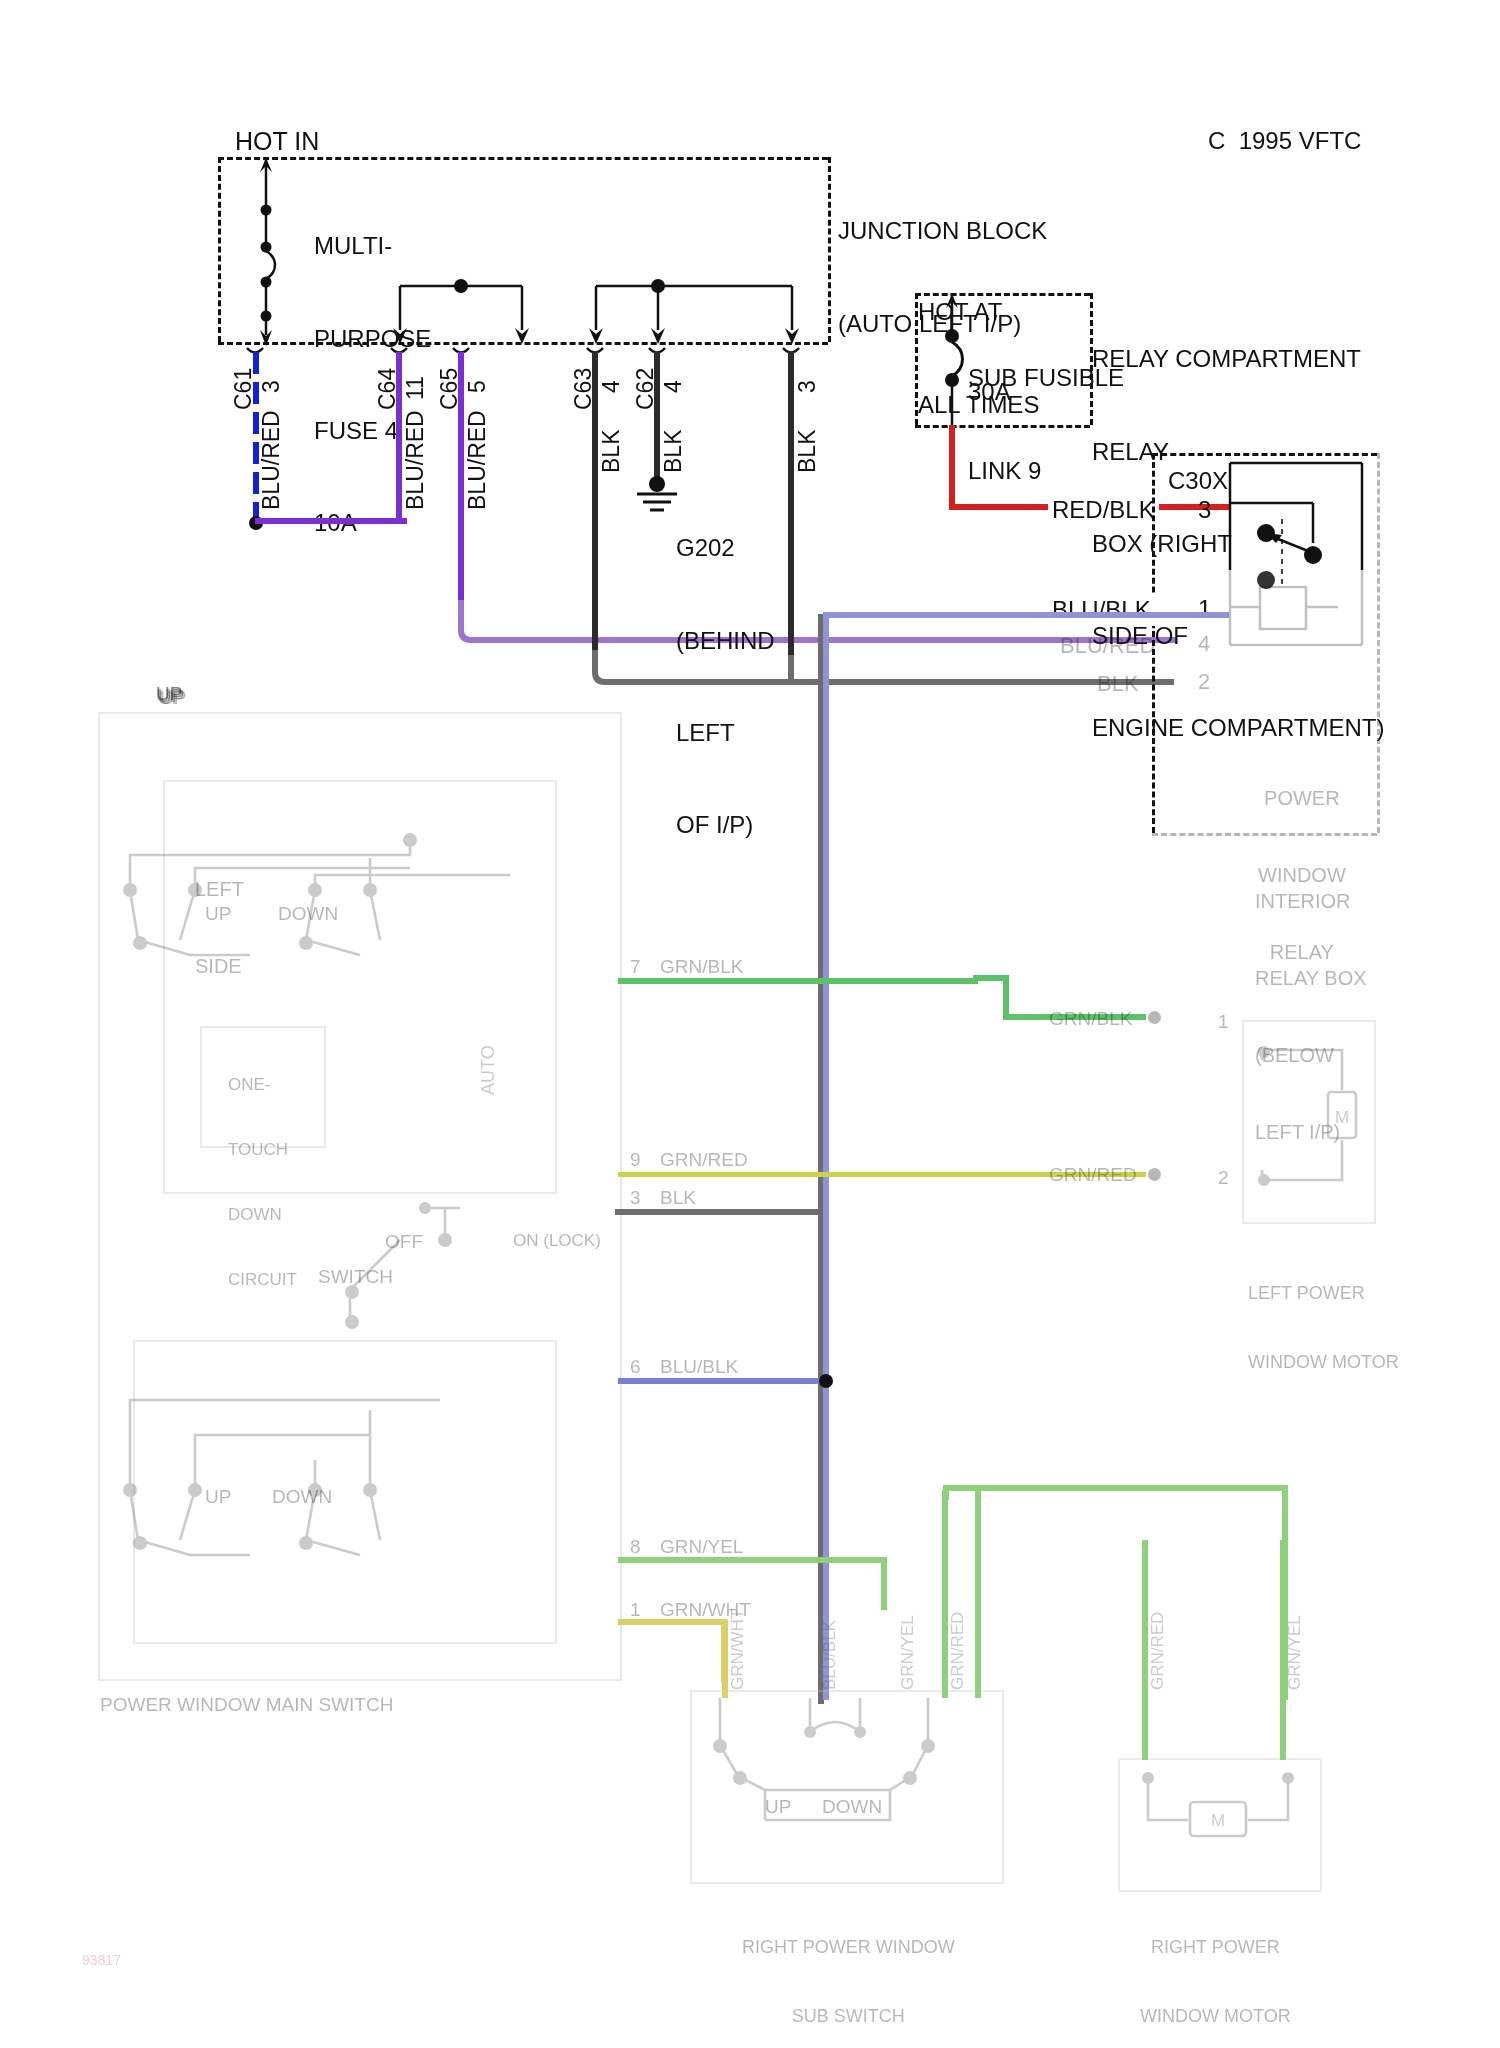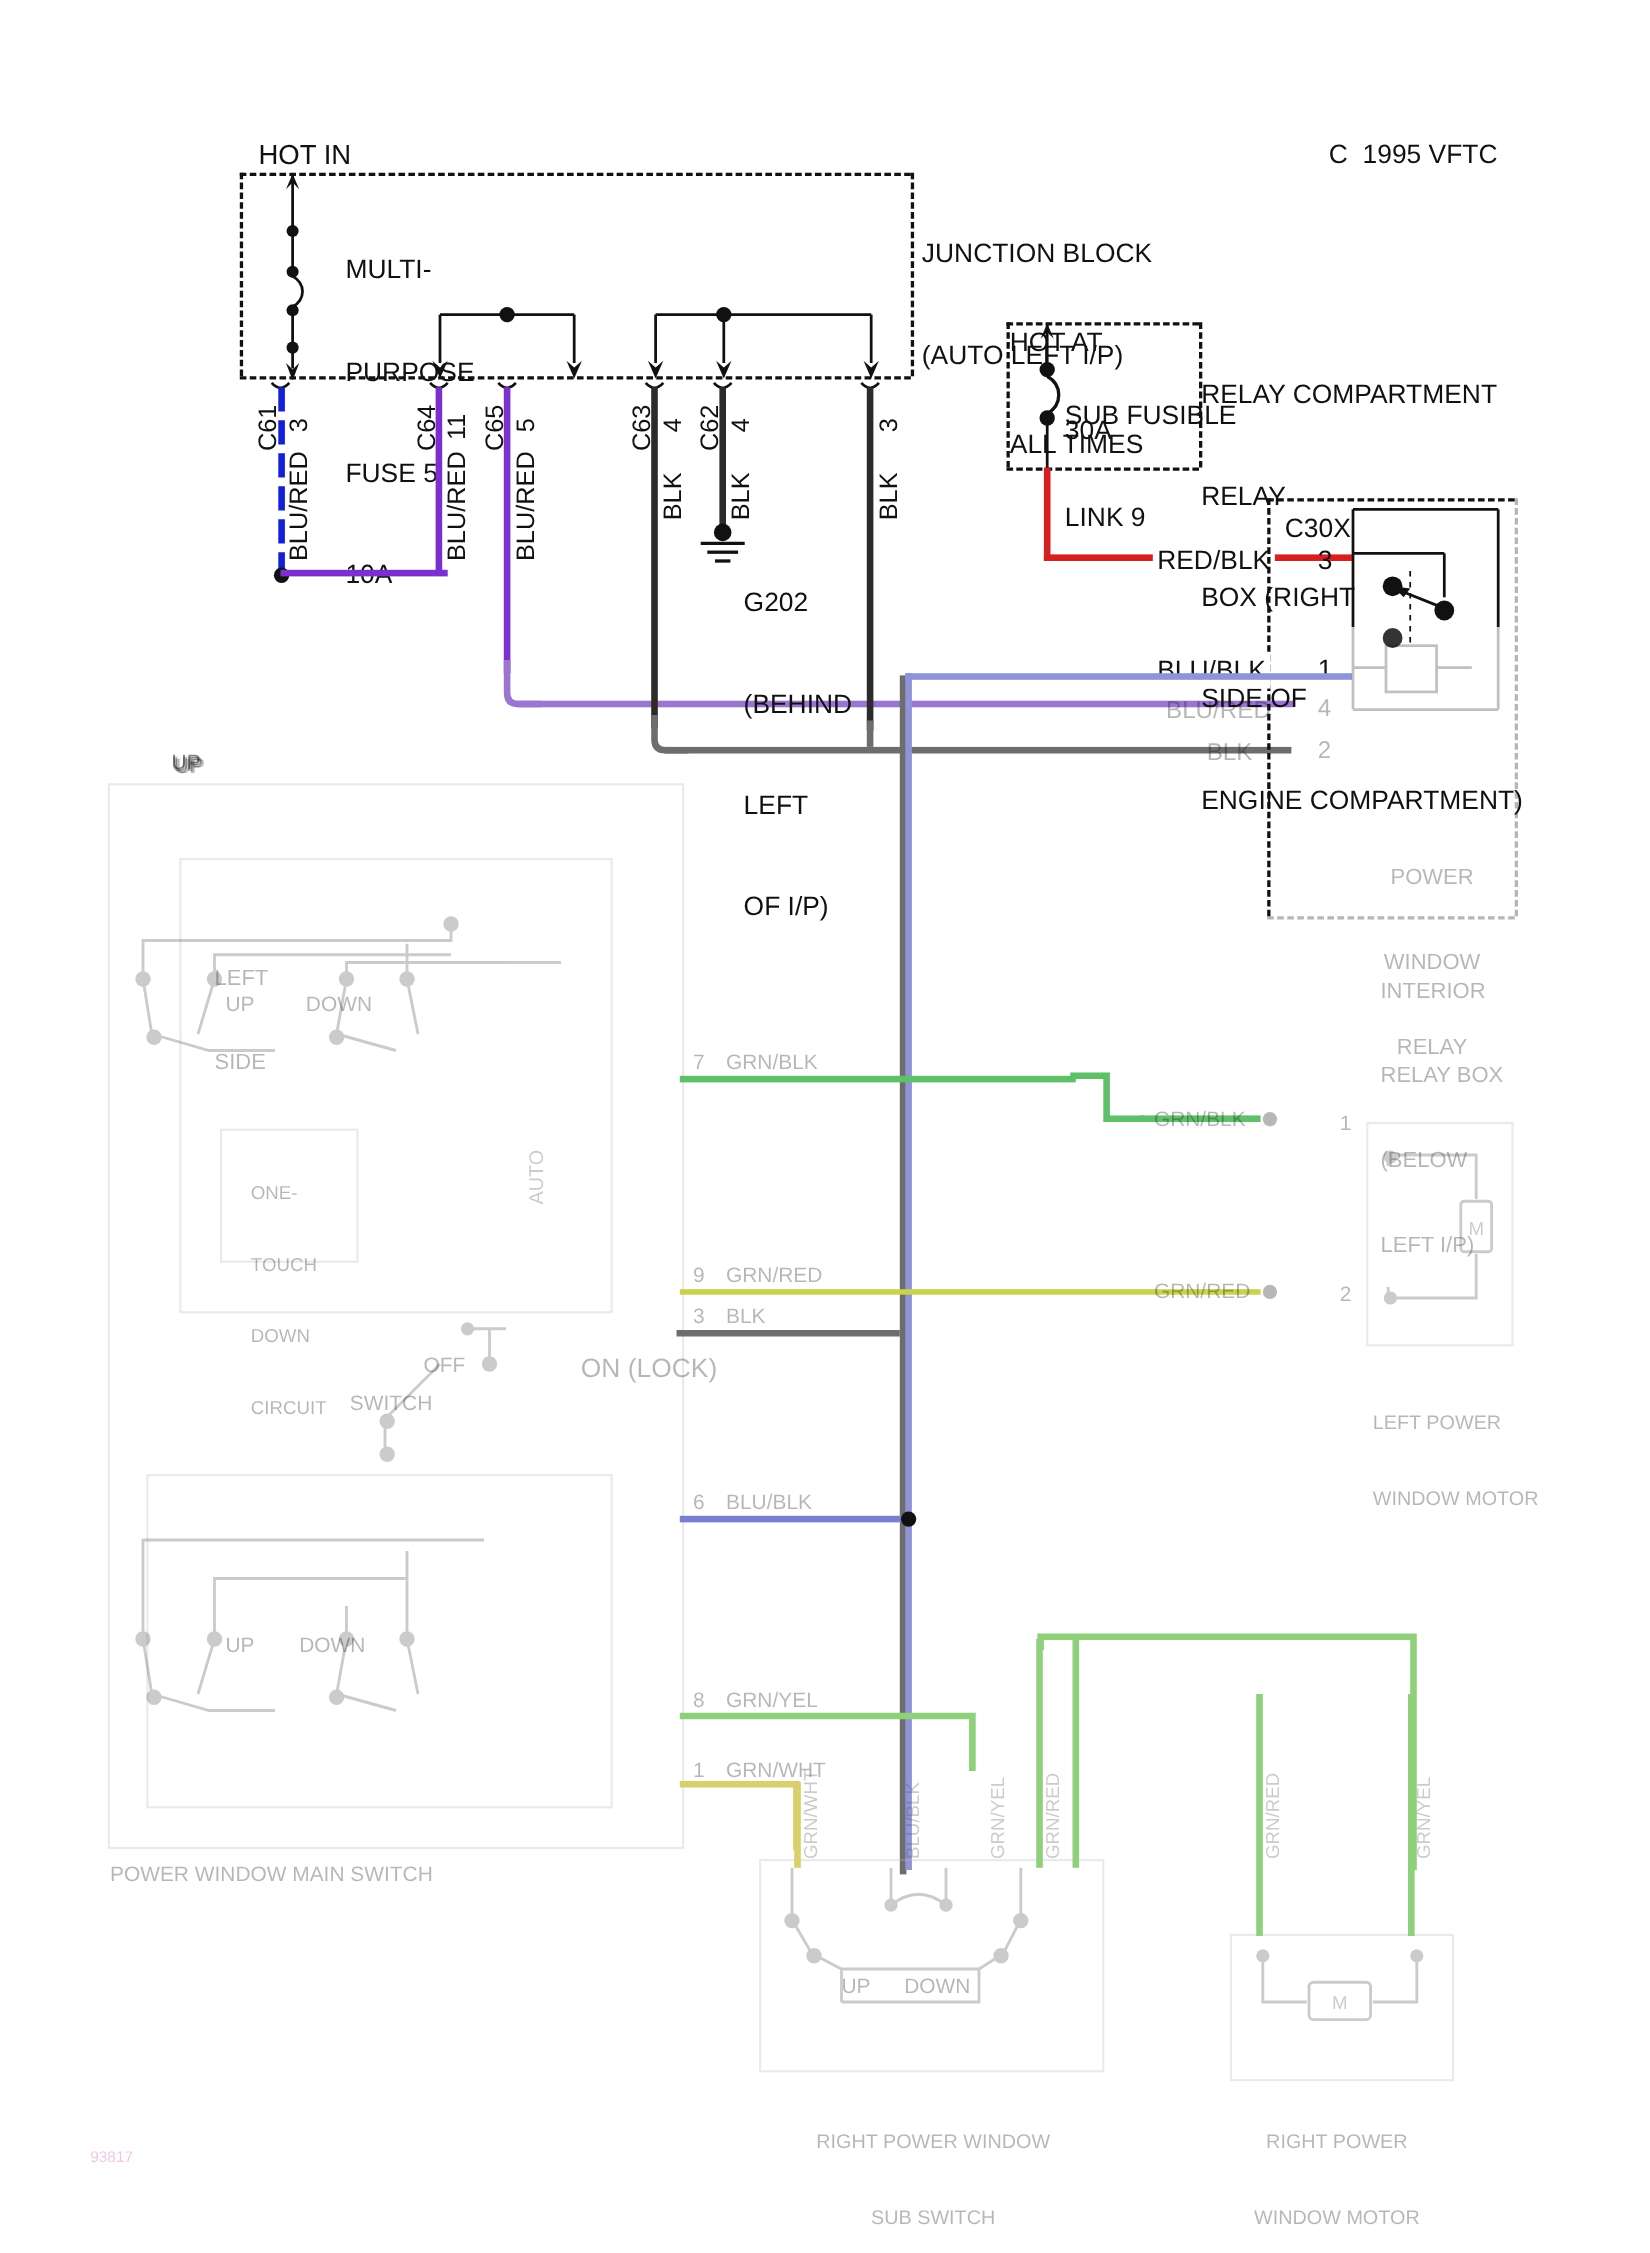--- a/index.html
+++ b/index.html
@@ -52,21 +52,21 @@
     <line x1="16" y1="136" x2="16" y2="163" stroke="#111" stroke-width="2.5"></line>
     <circle cx="16" cy="166" r="5.5" fill="#111"></circle>
     <line x1="16" y1="170" x2="16" y2="185" stroke="#111" stroke-width="2.5"></line>
 
     <path d="M16,196 L22,180 L16,186 L10,180 Z" fill="#111"></path>
   </svg>
 
   <div class="lbl" style="left:314px;top:170px;font-size:24px;">
     <div>MULTI-</div>
     <div>PURPOSE</div>
-    <div>FUSE 5</div>
+    <div>FUSE 4</div>
     <div>10A</div>
   </div>
 
   <svg style="left:394px;top:282px;width:170px;height:66px;">
     <line x1="6" y1="4" x2="128" y2="4" stroke="#111" stroke-width="2.5"></line>
     <circle cx="67" cy="4" r="7" fill="#111"></circle>
     <line x1="6" y1="4" x2="6" y2="48" stroke="#111" stroke-width="2.5"></line>
     <line x1="128" y1="4" x2="128" y2="48" stroke="#111" stroke-width="2.5"></line>
     <path d="M6,62 L13,46 L6,52 L-1,46 Z" fill="#111"></path>
     <path d="M128,62 L135,46 L128,52 L121,46 Z" fill="#111"></path>
@@ -319,21 +319,21 @@
       <path d="M115,60 L115,28"></path>
     </g>
     <g fill="#555">
       <circle cx="95" cy="28" r="6"></circle>
       <circle cx="115" cy="60" r="7"></circle>
       <circle cx="22" cy="112" r="7"></circle>
       <circle cx="22" cy="142" r="7"></circle>
     </g>
   </svg>
   <div class="lbl faded" style="left:385px;top:1230px;font-size:19px;">OFF</div>
-  <div class="lbl faded" style="left:528px;top:1230px;font-size:24px;">ON (LOCK)</div>
+  <div class="lbl faded" style="left:513px;top:1230px;font-size:17px;">ON (LOCK)</div>
   <div class="lbl faded" style="left:318px;top:1265px;font-size:19px;">SWITCH</div>
 
   <svg class="faded" style="left:110px;top:1340px;width:470px;height:320px;">
     <g stroke="#555" stroke-width="2.6" fill="none">
       <path d="M20,150 L20,60 L330,60"></path>
       <path d="M85,150 L85,95 L260,95"></path>
       <path d="M205,150 L205,120"></path>
       <path d="M260,150 L260,70"></path>
       <path d="M20,150 L28,200"></path>
       <path d="M85,150 L70,200"></path>

